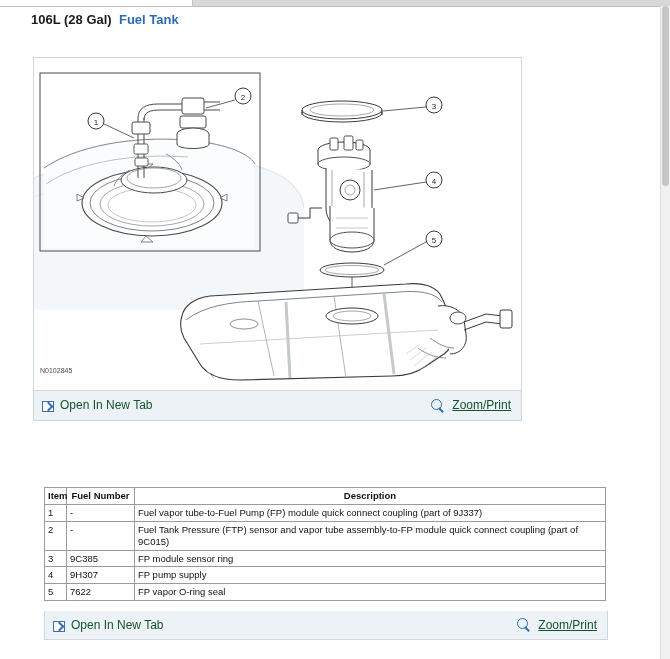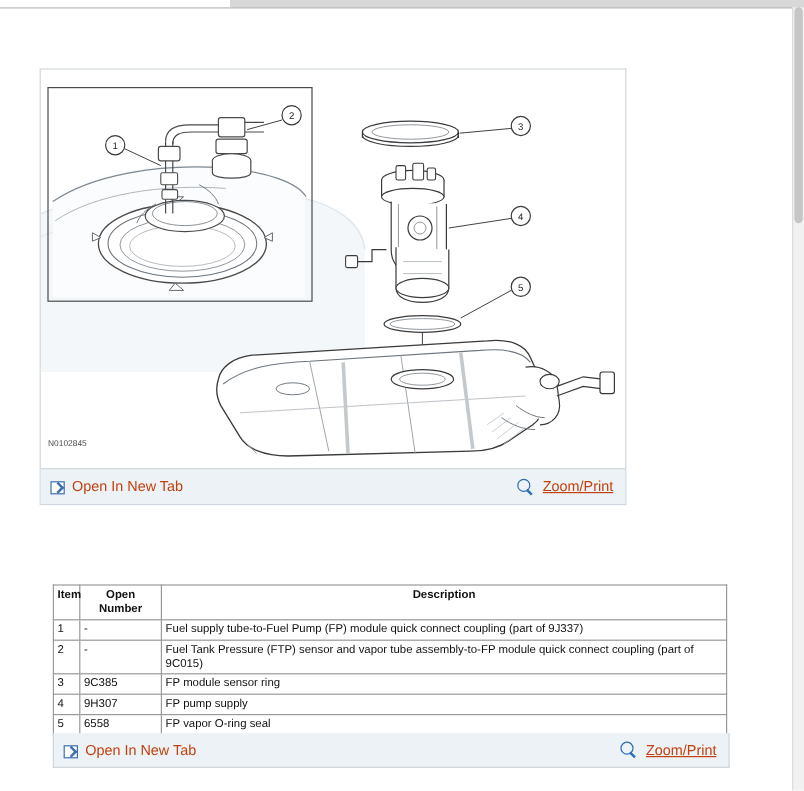--- a/index.html
+++ b/index.html
@@ -91,21 +91,21 @@
     left: 0;
     top: 332px;
     width: 487px;
     height: 29px;
     background: #edf2f7;
     border-top: 1px solid #cfd6dd;
   }
   .footer-link {
     position: absolute;
     font-size: 12px;
-    color: #c2410c;
+    color: #14532d;
     text-decoration: none;
     cursor: pointer;
     white-space: nowrap;
   }
   .fl-left { left: 26px; top: 7px; }
   .fl-right { right: 10px; top: 7px; text-decoration: underline; }
 
   .icon-newtab {
     position: absolute;
     left: 8px;
@@ -201,20 +201,24 @@
 <div id="page">
 
   <div class="topbar">
     <div class="topbar-tabstub"></div>
   </div>
 
   <div class="scrollbar">
     <div class="scrollbar-thumb"></div>
   </div>
 
+  <div class="heading">
+    <span class="normal">106L (28 Gal)</span>
+    <span>&nbsp;</span><span class="link">Fuel Tank</span>
+  </div>
 
   <div class="figure-panel">
     <div class="figure-inner">
       <svg class="fig" width="487" height="332" viewBox="0 0 487 332" xmlns="http://www.w3.org/2000/svg">
         <rect x="0" y="0" width="487" height="332" fill="#ffffff"></rect>
 
         <path d="M0 120 C60 96 130 90 205 104 C250 112 268 130 270 150 L270 252 L0 252 Z" fill="#f4f7fa" stroke="none"></path>
         <path d="M0 120 C60 96 130 90 205 104 C250 112 268 130 270 150" fill="none" stroke="#dfe6ec" stroke-width="1.2"></path>
         <path d="M0 139 C60 117 128 112 200 124" fill="none" stroke="#e4eaef" stroke-width="1"></path>
 
@@ -362,48 +366,48 @@
   <div class="table-panel">
     <table class="parts">
       <colgroup>
         <col class="c-item">
         <col class="c-part">
         <col>
       </colgroup>
       <thead>
         <tr>
           <th>Item</th>
-          <th>Open Number</th>
+          <th>Fuel Number</th>
           <th>Description</th>
         </tr>
       </thead>
       <tbody>
         <tr>
           <td class="col-item">1</td>
           <td class="col-part">-</td>
-          <td class="col-desc">Fuel supply tube-to-Fuel Pump (FP) module quick connect coupling (part of 9J337)</td>
+          <td class="col-desc">Fuel vapor tube-to-Fuel Pump (FP) module quick connect coupling (part of 9J337)</td>
         </tr>
         <tr>
           <td class="col-item">2</td>
           <td class="col-part">-</td>
           <td class="col-desc">Fuel Tank Pressure (FTP) sensor and vapor tube assembly-to-FP module quick connect coupling (part of 9C015)</td>
         </tr>
         <tr>
           <td class="col-item">3</td>
           <td class="col-part">9C385</td>
           <td class="col-desc">FP module sensor ring</td>
         </tr>
         <tr>
           <td class="col-item">4</td>
           <td class="col-part">9H307</td>
           <td class="col-desc">FP pump supply</td>
         </tr>
         <tr>
           <td class="col-item">5</td>
-          <td class="col-part">6558</td>
+          <td class="col-part">7622</td>
           <td class="col-desc">FP vapor O-ring seal</td>
         </tr>
       </tbody>
     </table>
   </div>
 
   <div class="table-footer">
     <span class="icon-newtab">
       <span class="box"></span>
         <span class="arrow"></span>

